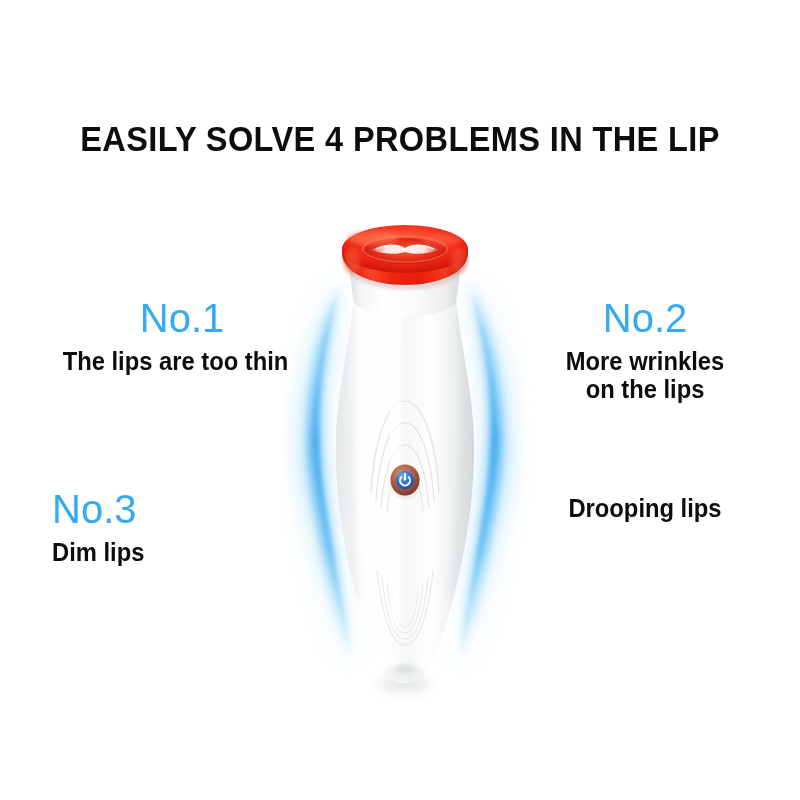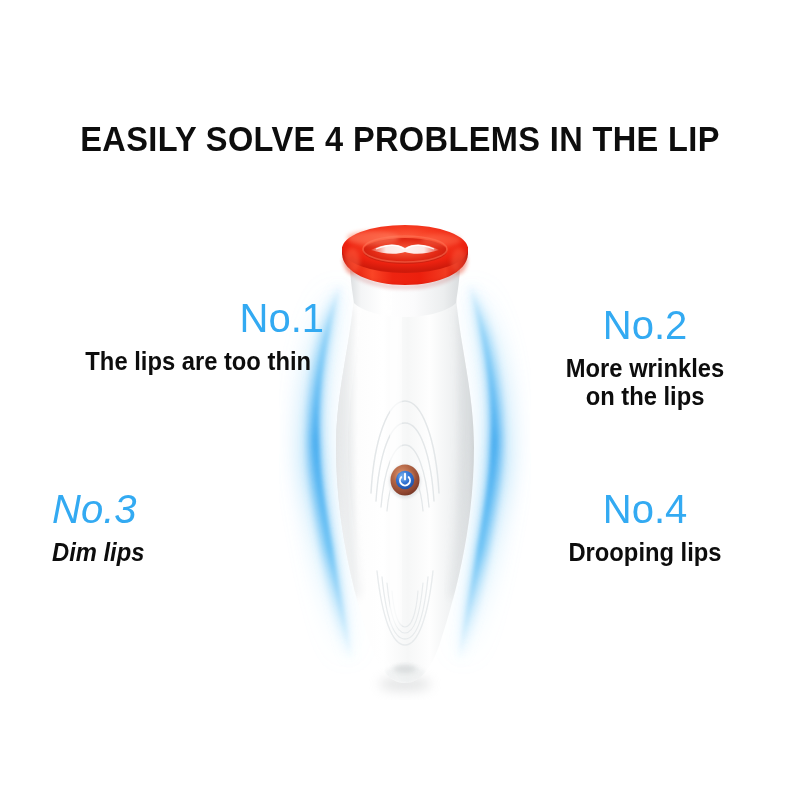--- a/index.html
+++ b/index.html
@@ -63,23 +63,23 @@
     color: #0d0d0d;
     margin-top: 7px;
     transform: scaleX(0.95);
     transform-origin: left center;
   }
   .problem.align-center .desc {
     transform: scaleX(0.95);
     transform-origin: center center;
   }
 
-  #problem-1 { left: 64px;  top: 296px; text-align: right; }
-  #problem-2 { left: 545px; top: 303px; text-align: center; width: 200px; }
-  #problem-3 { left: 52px;  top: 487px; text-align: left; font-style: italic; }
+  #problem-1 { left: 52px;  top: 296px; text-align: center; }
+  #problem-2 { left: 545px; top: 296px; text-align: center; width: 200px; }
+  #problem-3 { left: 52px;  top: 487px; text-align: left; }
   #problem-4 { left: 545px; top: 487px; text-align: center; width: 200px; }
 
   #problem-2 .num, #problem-4 .num { text-align: center; }
 
   
   #device {
     position: absolute;
     left: 270px;
     top: 225px;
     width: 270px;
@@ -332,17 +332,16 @@
       <div>on the lips</div>
     </div>
   </div>
 
   <div class="problem" id="problem-3">
     <div class="num">No.3</div>
     <div class="desc">Dim lips</div>
   </div>
 
   <div class="problem align-center" id="problem-4">
-    <div class="num">No.4</div>
     <div class="desc">Drooping lips</div>
   </div>
 
 </div>
 
 </body></html>

